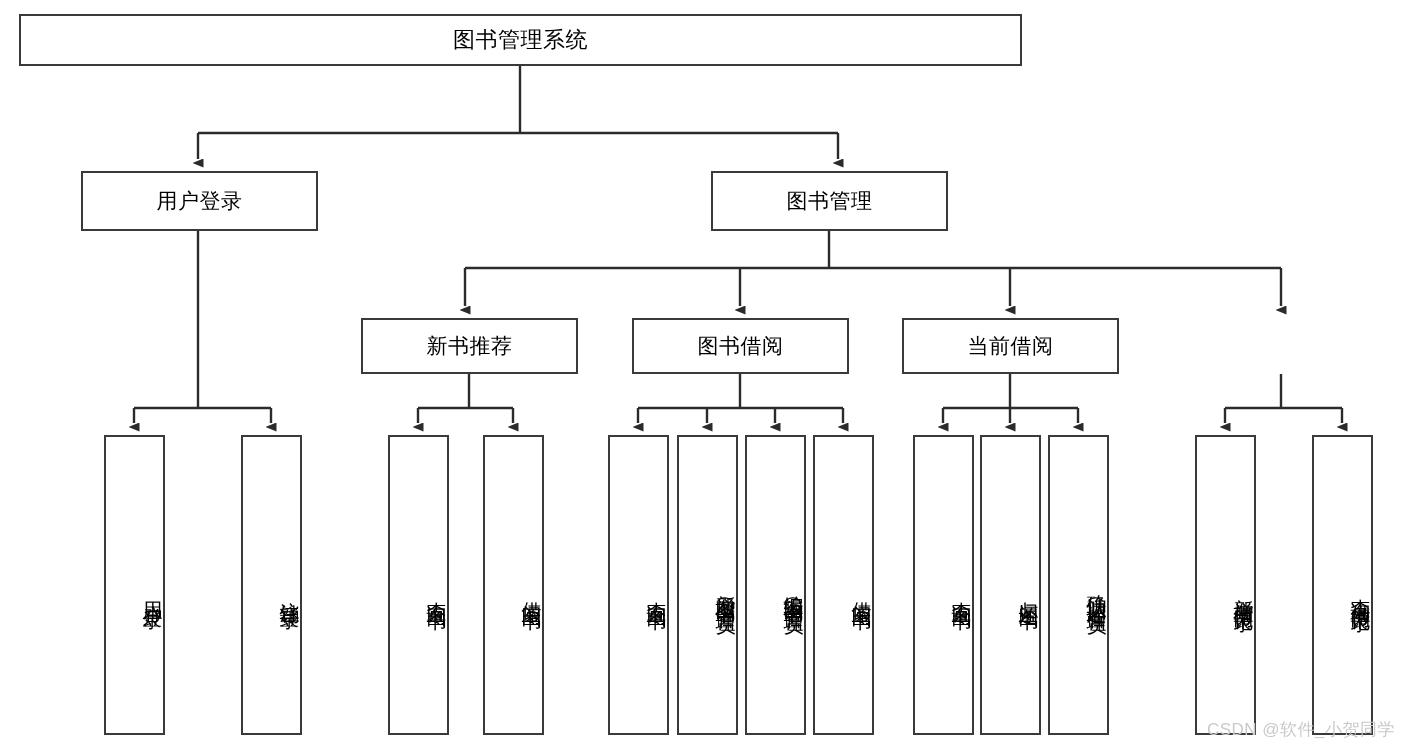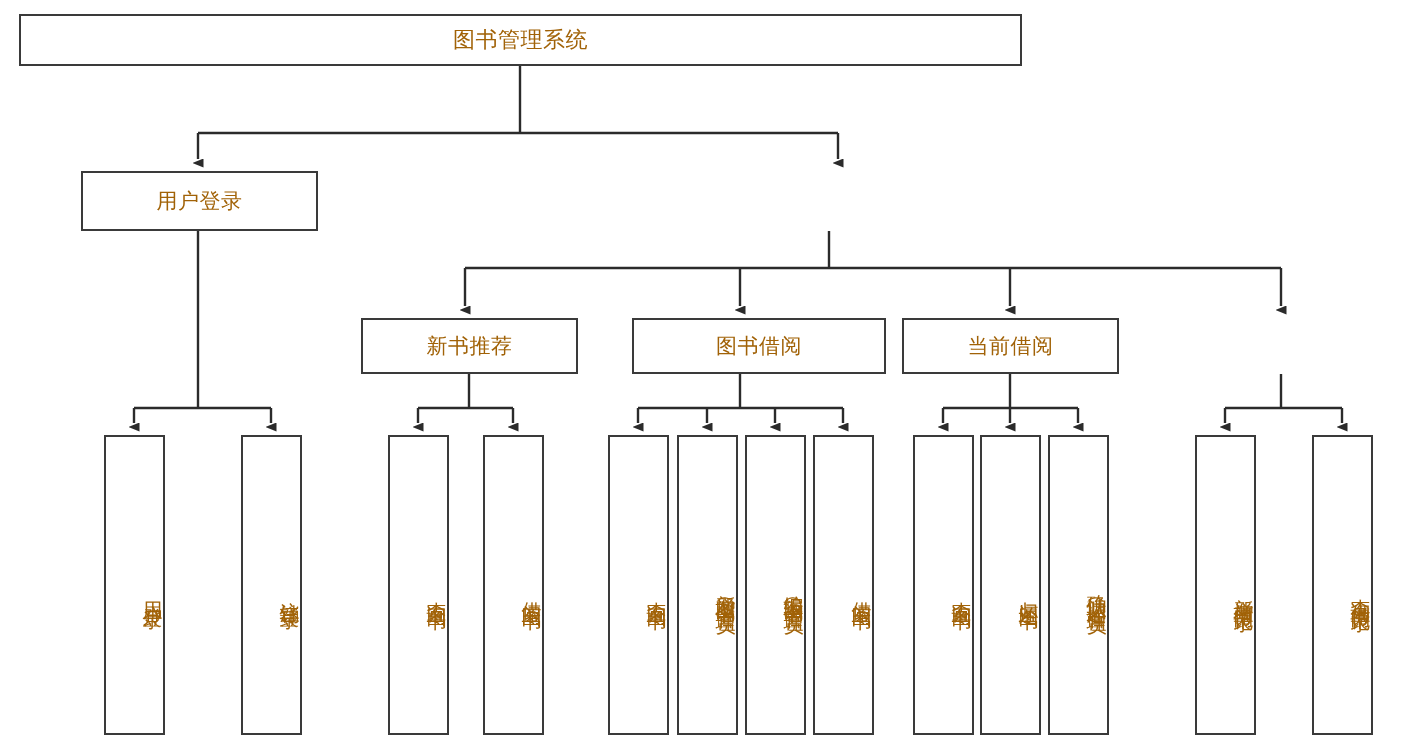--- a/index.html
+++ b/index.html
@@ -23,21 +23,21 @@
     pointer-events:none;
   }
   .node{
     position:absolute;
     box-sizing:border-box;
     background:#ffffff;
     border:2px solid #3a3a3a;
     display:flex;
     align-items:center;
     justify-content:center;
-    color:#a16207;
+    color:#000000;
     z-index:2;
   }
   .node.h{
     font-size:21px;
     line-height:1.1;
     letter-spacing:0.5px;
   }
   .node.root{ font-size:22px; }
   .node.v{
     font-size:20px;
@@ -121,25 +121,28 @@
     </g>
   </svg>
 
   <div class="node h root" style="left:19px;top:14px;width:1003px;height:52px;">
     <span>图书管理系统</span>
   </div>
 
   <div class="node h" style="left:81px;top:171px;width:237px;height:60px;">
     <span>用户登录</span>
   </div>
+  <div class="node h" style="left:711px;top:171px;width:237px;height:60px;">
+    <span>图书管理</span>
+  </div>
 
   <div class="node h" style="left:361px;top:318px;width:217px;height:56px;text-align:right;">
     <span>新书推荐</span>
   </div>
-  <div class="node h" style="left:632px;top:318px;width:254px;height:56px;">
+  <div class="node h" style="left:632px;top:318px;width:217px;height:56px;">
     <span>图书借阅</span>
   </div>
   <div class="node h" style="left:902px;top:318px;width:217px;height:56px;justify-content:center;">
     <span>当前借阅</span>
   </div>
 
   <div class="node v" style="left:104px;top:435px;width:61px;height:300px;">
     <span class="vlabel">用户登录</span>
   </div>
   <div class="node v" style="left:241px;top:435px;width:61px;height:300px;">
@@ -176,14 +179,15 @@
     <span class="vlabel">确认归还（管理员）</span>
   </div>
 
   <div class="node v" style="left:1195px;top:435px;width:61px;height:300px;">
     <span class="vlabel">新增借阅记录</span>
   </div>
   <div class="node v" style="left:1312px;top:435px;width:61px;height:300px;">
     <span class="vlabel">查询借阅记录</span>
   </div>
 
+  <div class="watermark">CSDN @软件_小贺同学</div>
 
 </div>
 
 </body></html>

